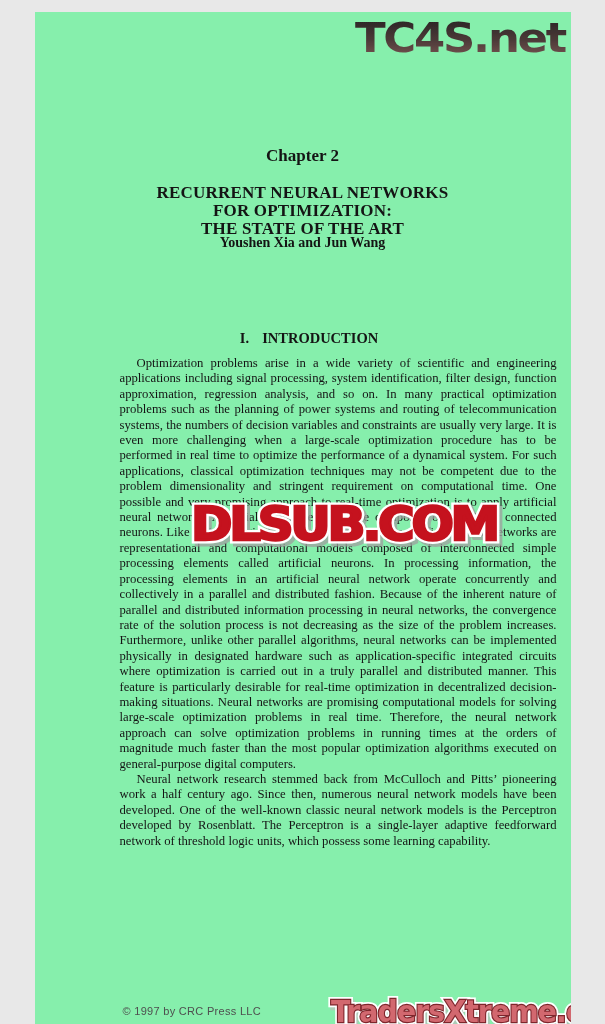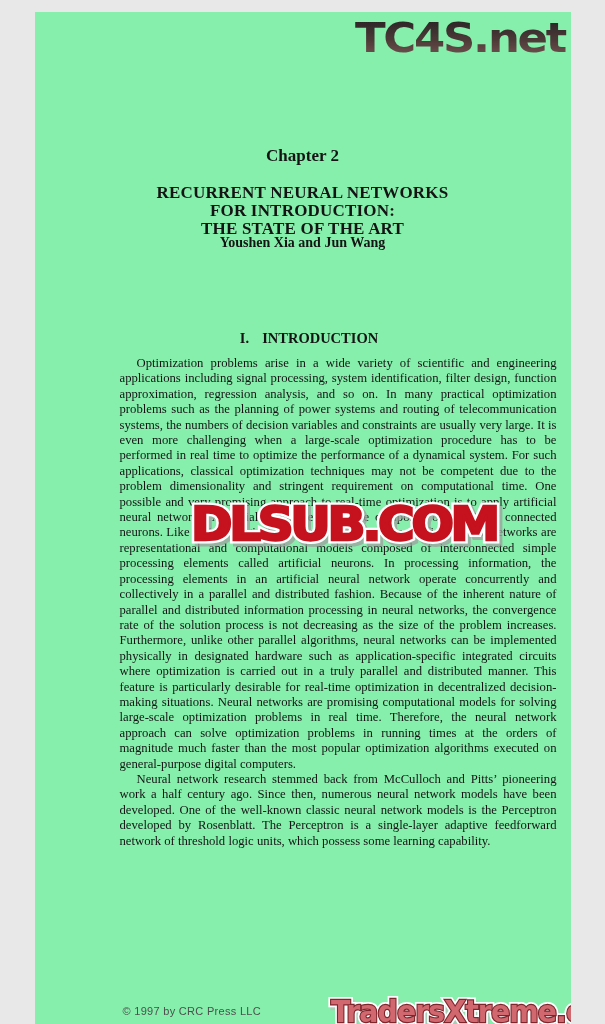--- a/index.html
+++ b/index.html
@@ -50,21 +50,21 @@
           <feGaussianBlur stdDeviation="0.35"></feGaussianBlur>
         </filter>
     </defs>
     <text x="216" y="38" text-anchor="end" font-size="40" letter-spacing="-2" textLength="210" lengthAdjust="spacingAndGlyphs" fill="url(#gradTc4s)" filter="url(#softBlur)">TC4S.net</text>
   </svg>
 
   <div class="centered chapter-label">Chapter 2</div>
 
   <div class="centered chapter-title">
     <div>RECURRENT NEURAL NETWORKS</div>
-    <div>FOR INTRODUCTION:</div>
+    <div>FOR OPTIMIZATION:</div>
     <div>THE STATE OF THE ART</div>
   </div>
 
   <div class="centered authors-line">Youshen Xia and Jun Wang</div>
 
 
   <div class="centered section-heading">
     <span class="sec-num">I.</span><span>INTRODUCTION</span>
   </div>
 

